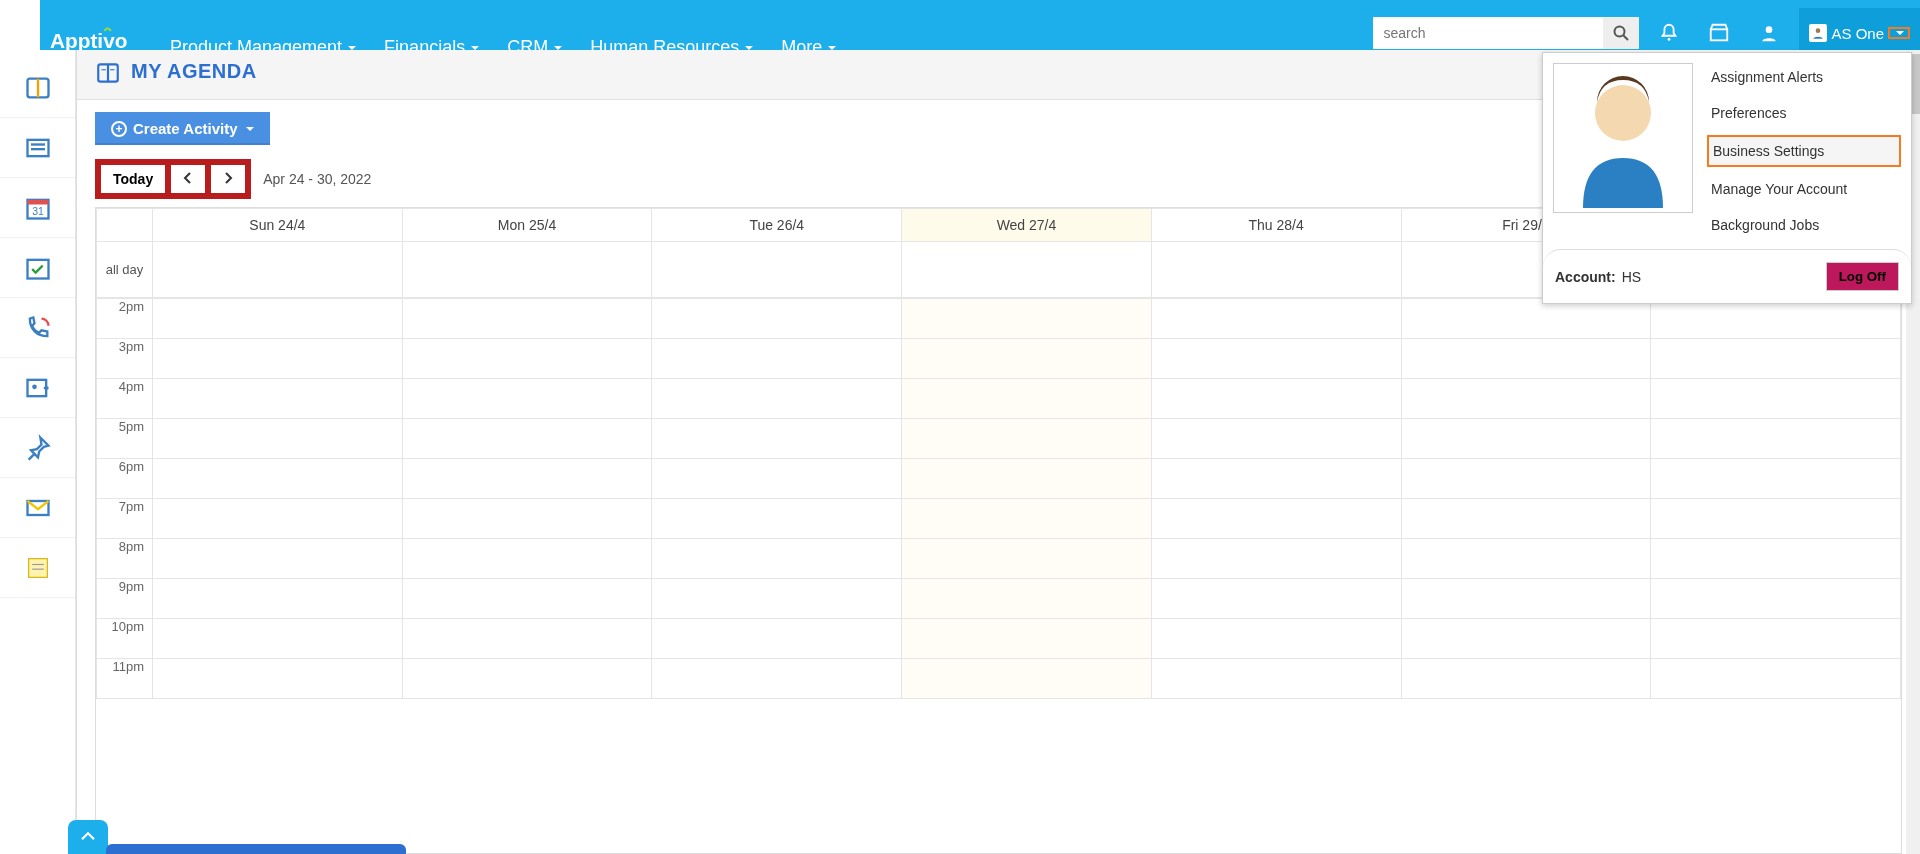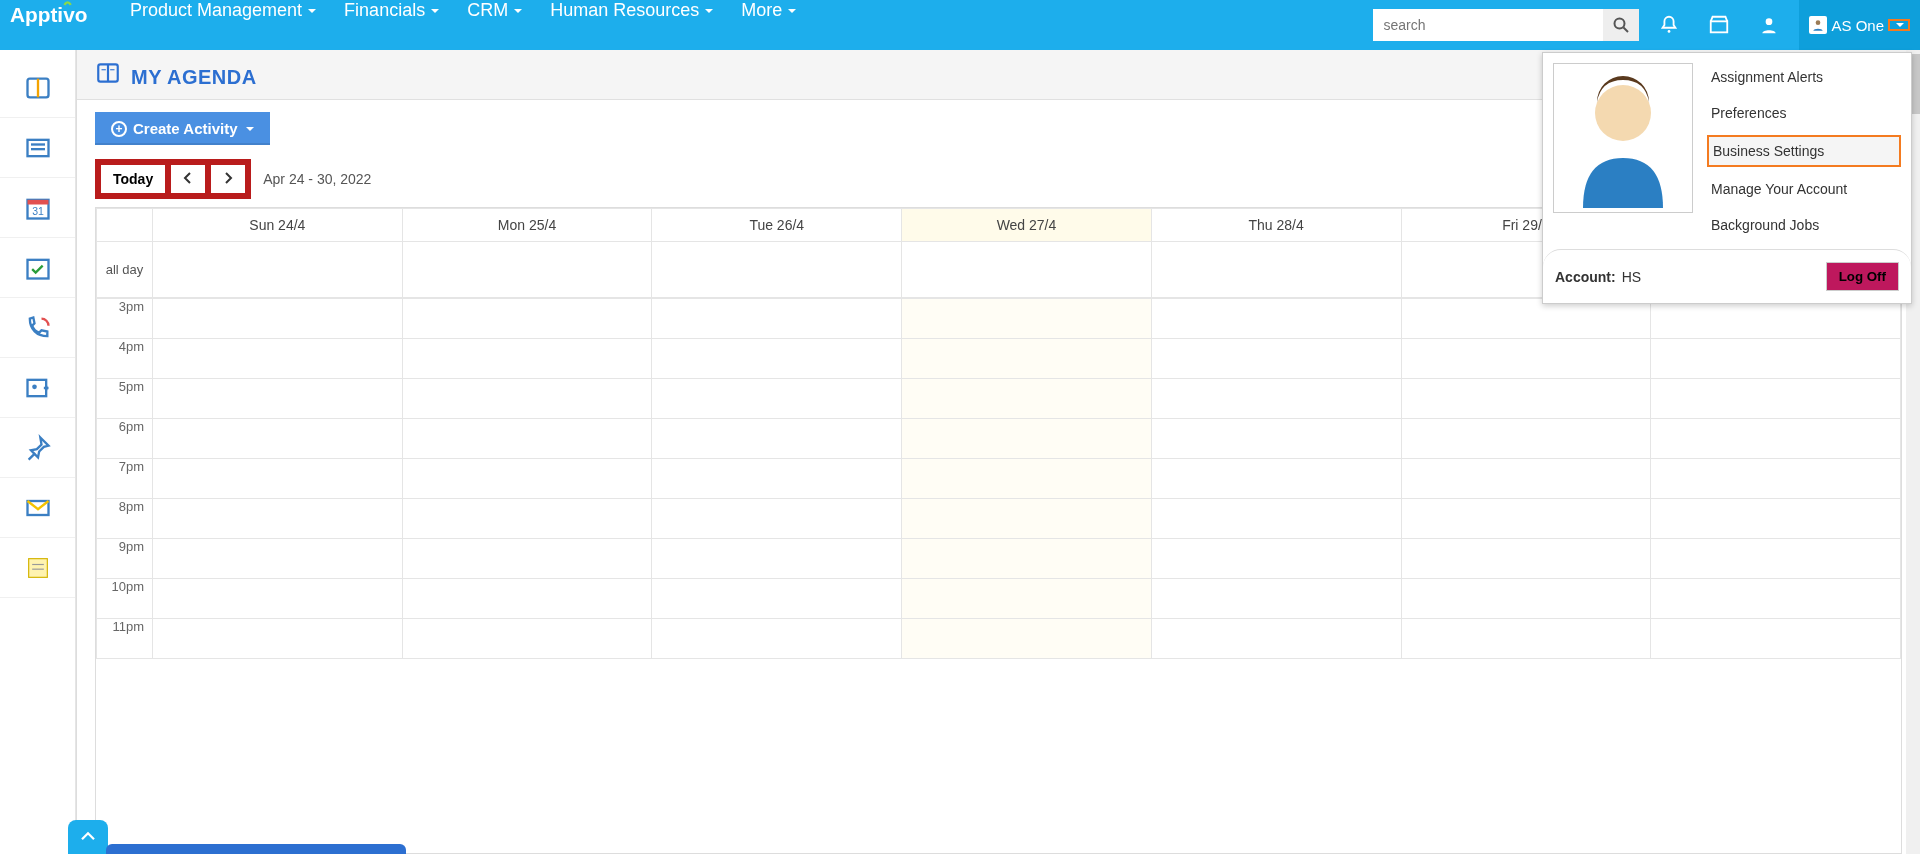--- a/index.html
+++ b/index.html
@@ -1,19 +1,19 @@
 <!DOCTYPE html>
 <html><head>
 <meta charset="utf-8">
 <style>
 * { box-sizing: border-box; margin: 0; padding: 0; }
 body { font-family: "Helvetica Neue", Arial, sans-serif; font-size: 14px; color: #333; background: #fff; overflow: hidden; }
 
 
-.topnav { background: #1DAEEC; height: 58px; display: flex; align-items: flex-start; color: #fff; }
+.topnav { background: #1DAEEC; height: 58px; display: flex; align-items: flex-end; color: #fff; margin-left: 40px; }
 .logo { width: 120px; padding-left: 10px; display:flex; align-items:center; }
 .logo svg { height: 32px; }
 .nav-menu { display: flex; gap: 28px; margin-left: 10px; }
 .nav-item { color: #fff; cursor: pointer; display:flex; align-items:center; gap:4px; font-size:18px; }
 .caret { width:0;height:0;border-left:4px solid transparent;border-right:4px solid transparent;border-top:4px solid #fff; margin-left:2px;}
 .nav-right { margin-left:auto; display:flex; align-items:center; gap:10px; padding-right:0; }
 .search-wrap { display:flex; }
 .search-input { width: 230px; height: 32px; border: none; padding: 0 10px; font-size:14px; outline:none; }
 .search-btn { width: 36px; height: 32px; background:#eee; border:none; display:flex;align-items:center;justify-content:center; cursor:pointer; }
 .topicon { width: 40px; height:50px; display:flex;align-items:center;justify-content:center; cursor:pointer; }
@@ -32,21 +32,21 @@
 .dd-footer .acct { font-weight:bold; margin-right:6px; }
 .logoff-btn { margin-left:auto; background:#be185d; border:1px solid #ccc; padding:6px 12px; cursor:pointer; font-weight:bold; }
 
 
 .sidebar { position:absolute; left:0; top:50px; bottom:0; width:76px; background:#fff; border-right:1px solid #e5e5e5; display:flex; flex-direction:column; align-items:center; padding-top:8px; }
 .side-item { width:100%; height:60px; display:flex; align-items:center; justify-content:center; cursor:pointer; border-bottom:1px solid #f0f0f0; }
 .side-item svg { width:28px; height:28px; }
 
 
 .main { position:absolute; left:76px; right:0; top:50px; bottom:0; display:flex; flex-direction:column; border-left:1px solid #ddd; }
-.page-header { background:#f5f5f5; border-bottom:1px solid #e0e0e0; padding:10px 18px; display:flex; align-items:flex-end; gap:10px; }
+.page-header { background:#f5f5f5; border-bottom:1px solid #e0e0e0; padding:10px 18px; display:flex; align-items:flex-start; gap:10px; }
 .page-header h1 { color:#2C6FD1; font-size:20px; font-weight:bold; letter-spacing:.5px; }
 .header-icon svg { width:26px; height:26px; }
 
 .toolbar-row { padding:12px 18px 0; display:flex; align-items:center; }
 .create-btn { background:#4A90E2; color:#fff; border:none; padding:8px 16px; font-size:15px; font-weight:bold; display:flex; align-items:center; gap:6px; cursor:pointer; box-shadow: inset 0 -2px 0 rgba(0,0,0,.1); }
 .create-btn .caret { border-top-color:#fff; }
 .plus-circ { width:16px;height:16px;border:2px solid #fff;border-radius:50%;display:flex;align-items:center;justify-content:center;font-size:12px;line-height:1; }
 
 .nav-row { padding:14px 18px 8px; display:flex; align-items:center; }
 .btn-grp { display:flex; }
@@ -308,20 +308,30 @@
           </tr>
       </tbody>
     </table>
     <div class="cal-body">
       <table class="cal-table" id="hours-table">
         <colgroup>
             <col style="width:56px">
           </colgroup>
         <tbody id="hours-body">
             <tr class="hour-row">
+              <td>2pm</td>
+              <td></td>
+              <td></td>
+              <td></td>
+              <td class="today-col"></td>
+              <td></td>
+              <td></td>
+              <td></td>
+            </tr>
+            <tr class="hour-row">
               <td>3pm</td>
               <td></td>
               <td></td>
               <td></td>
               <td class="today-col"></td>
               <td></td>
               <td></td>
               <td></td>
             </tr>
             <tr class="hour-row">

